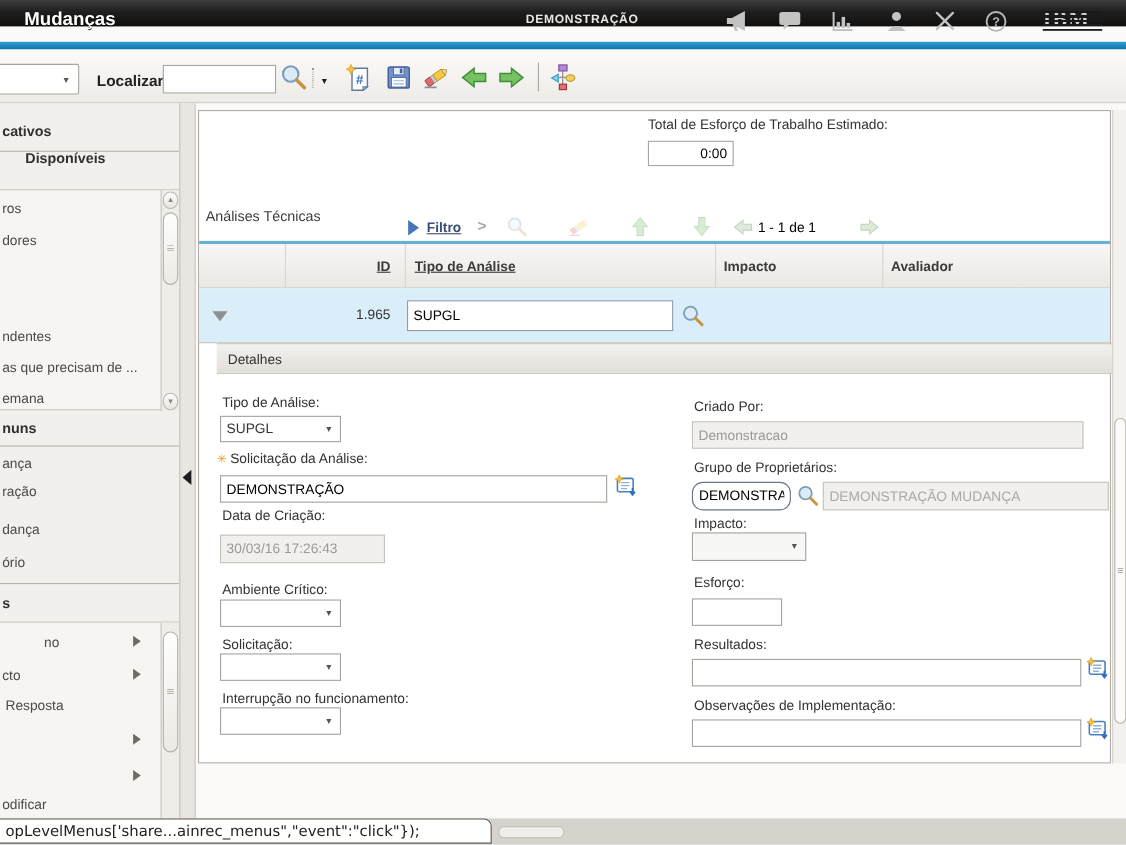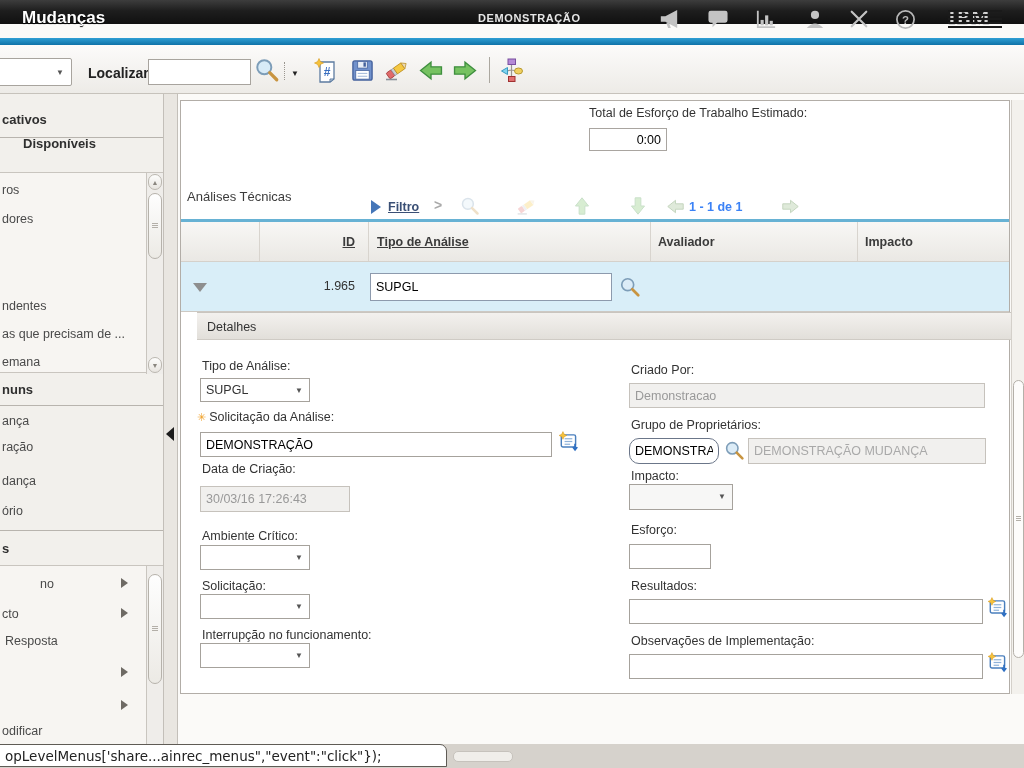--- a/index.html
+++ b/index.html
@@ -78,21 +78,21 @@
   .total-label { position:absolute; left:408px; top:5px; font-size:12.5px; color:#333; }
   .total-input { position:absolute; left:408px; top:27px; width:78px; height:23px; border:1px solid #a9a5a0;
     font-size:12.5px; text-align:right; padding:0 5px; background:#fff; }
   .sec-title { position:absolute; left:6px; top:88px; font-size:13px; color:#3c3c3c; }
   .f-tri { position:absolute; left:190px; top:99px; width:0; height:0;
     border-left:10px solid #4576b8; border-top:7px solid transparent; border-bottom:7px solid transparent; cursor:pointer; }
   .f-link { position:absolute; left:207px; top:99px; font-size:12.5px; font-weight:600; color:#3a4f75; text-decoration:underline; cursor:pointer; }
   .f-chev { position:absolute; left:253px; top:96px; font-size:14px; font-weight:bold; color:#a9a9a9; }
   .f-ic { position:absolute; top:94px; width:22px; height:22px; display:flex; align-items:center; justify-content:center; }
   .dim { opacity:.28; }
-  .pg-text { position:absolute; left:508px; top:99px; width:90px; font-size:12.5px; font-weight:bold; color:#3b82f6; }
+  .pg-text { position:absolute; left:508px; top:99px; width:90px; font-size:12.5px; font-weight:normal; color:#000000; }
   .blueline2 { position:absolute; left:0; top:118px; width:828px; height:3px; background:#67b2d4; }
 
   .thead { position:absolute; left:0; top:121px; width:828px; height:40px; display:flex;
     background:linear-gradient(#f8f7f5,#eae8e4); border-bottom:1px solid #d5d1cb; }
   .th { font-size:12.5px; font-weight:bold; color:#3b3b3b; padding-top:13px; }
   .th + .th { border-left:1px solid #d8d4ce; }
   .th.u { text-decoration:underline; }
   .c1 { width:78px; } .c2 { width:109px; text-align:right; padding-right:13px; }
   .c3 { width:282px; padding-left:8px; } .c4 { width:152px; padding-left:7px; } .c5 { width:207px; padding-left:7px; }
 
@@ -337,22 +337,22 @@
           <svg width="19" height="17" viewBox="0 0 24 22">
               <path d="M22 11 L12 3 V7.5 H2 V14.5 H12 V19 Z" fill="#dfeada" stroke="#c2d4bc" stroke-width="1.2"></path>
             </svg>
         </span>
         <div class="blueline2"></div>
 
         <div class="thead">
           <div class="th c1"></div>
           <div class="th c2 u">ID</div>
           <div class="th c3 u">Tipo de Análise</div>
+          <div class="th c4">Impacto</div>
           <div class="th c5">Avaliador</div>
-          <div class="th c4">Impacto</div>
         </div>
 
         <div class="trow">
           <span class="row-expand"></span>
           <span class="row-id">1.965</span>
           <input class="row-input" value="SUPGL" style="">
           <span class="row-mag">
             <svg width="22" height="22" viewBox="0 0 24 24">
                 <circle cx="9.5" cy="9.5" r="6.5" fill="#dcecf7" stroke="#7d9db8" stroke-width="1.8"></circle>
                 <line x1="14.5" y1="14.5" x2="21" y2="21" stroke="#c89440" stroke-width="3" stroke-linecap="round"></line>
@@ -404,21 +404,21 @@
         <div class="flabel" style="left:450px; top:262px;">Criado Por:</div>
         <input class="tinput ro" style="left: 448px; top: 282px; width: 356px; height: 25px;" readonly="" value="Demonstracao">
         <div class="flabel" style="left:450px; top:317px;">Grupo de Proprietários:</div>
         <input class="tinput" style="left: 448px; top: 337px; width: 90px; height: 26px; border-color: rgb(107, 118, 137); border-radius: 10px;" value="DEMONSTRA">
         <span class="mag-ic" style="left:543px; top:339px;">
           <svg width="21" height="21" viewBox="0 0 24 24">
               <circle cx="9.5" cy="9.5" r="6.5" fill="#dcecf7" stroke="#7d9db8" stroke-width="1.8"></circle>
               <line x1="14.5" y1="14.5" x2="21" y2="21" stroke="#c89440" stroke-width="3" stroke-linecap="round"></line>
             </svg>
         </span>
-        <input class="tinput ro" style="left: 567px; top: 337px; width: 238px; height: 26px; color: rgb(169, 169, 169);" readonly="" value="DEMONSTRAÇÃO MUDANÇA">
+        <input class="tinput ro" style="left: 567px; top: 337px; width: 260px; height: 26px; color: rgb(169, 169, 169);" readonly="" value="DEMONSTRAÇÃO MUDANÇA">
         <div class="flabel" style="left:450px; top:368px;">Impacto:</div>
         <div class="sel" style="left:448px; top:383px; width:104px; height:26px; background:#f7f7f6;">
           <span class="v"></span>
             <span class="a">▼</span>
         </div>
         <div class="flabel" style="left:450px; top:422px;">Esforço:</div>
         <input class="tinput" style="left: 448px; top: 443px; width: 82px; height: 25px;" value="">
         <div class="flabel" style="left:450px; top:478px;">Resultados:</div>
         <input class="tinput" style="left: 448px; top: 498px; width: 354px; height: 25px;" value="">
         <span class="ld-ic" style="left:806px; top:495px;">

